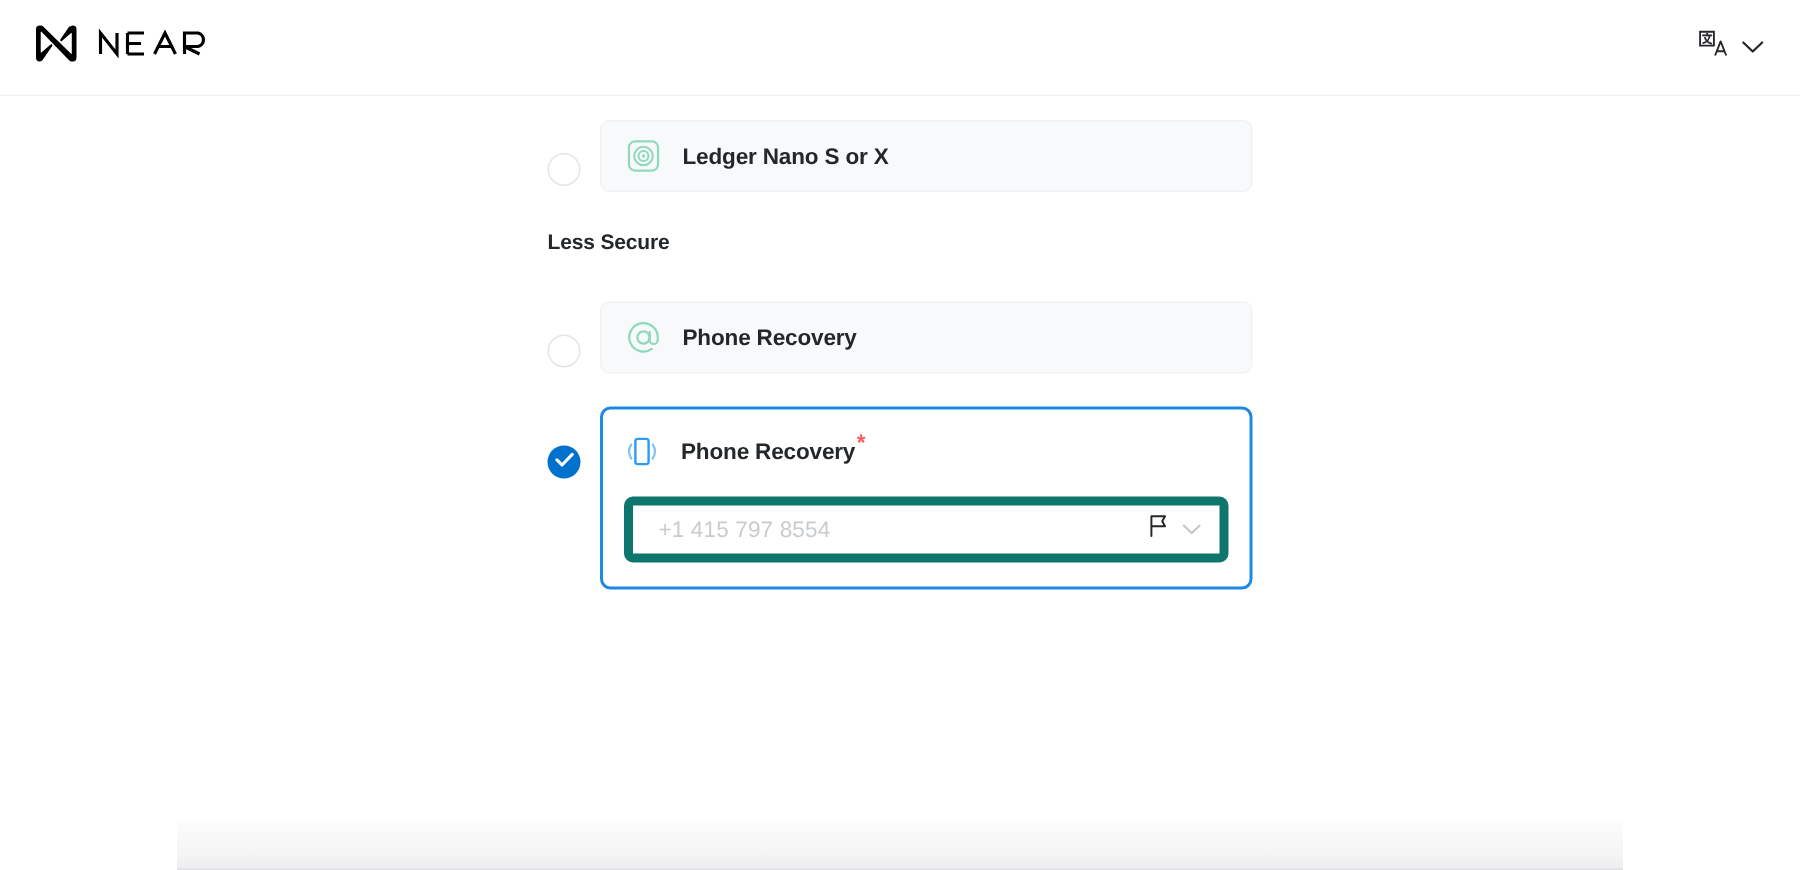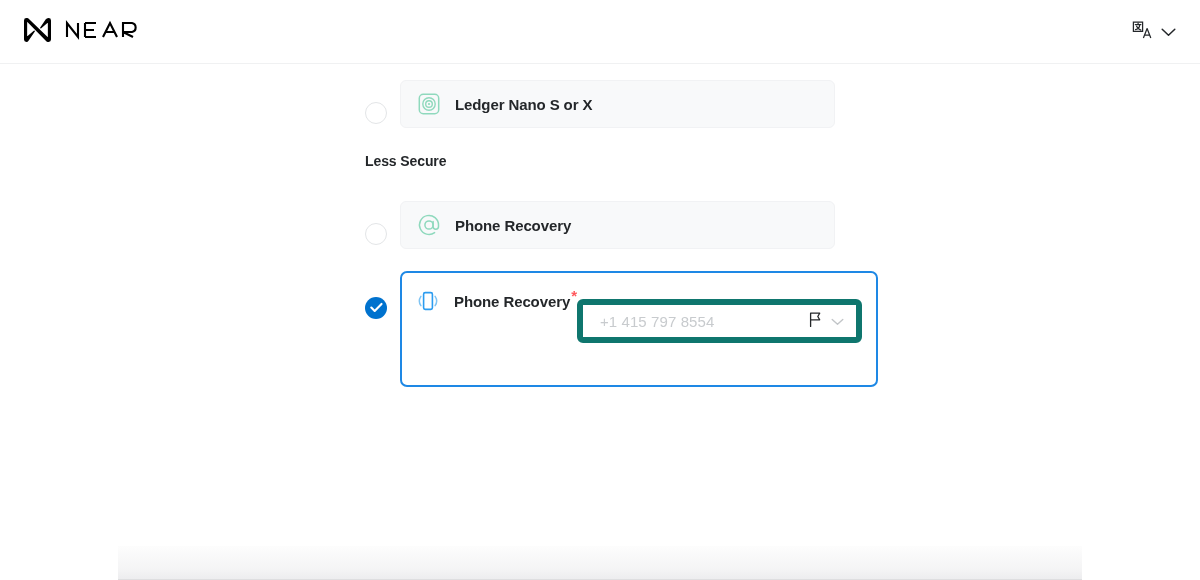--- a/index.html
+++ b/index.html
@@ -95,21 +95,21 @@
     min-height: 48px;
     display: flex;
     align-items: center;
     padding: 0 16px;
     cursor: pointer;
   }
   .option-card.selected {
     background: #ffffff;
     border: 2px solid #1e88e5;
     border-radius: 7px;
-    flex-direction: row;
+    flex-direction: column;
     align-items: stretch;
     padding: 12px 14px 16px 14px;
     min-height: 116px;
     justify-content: flex-start;
   }
 
   .card-head {
     display: flex;
     align-items: center;
     gap: 14px;

